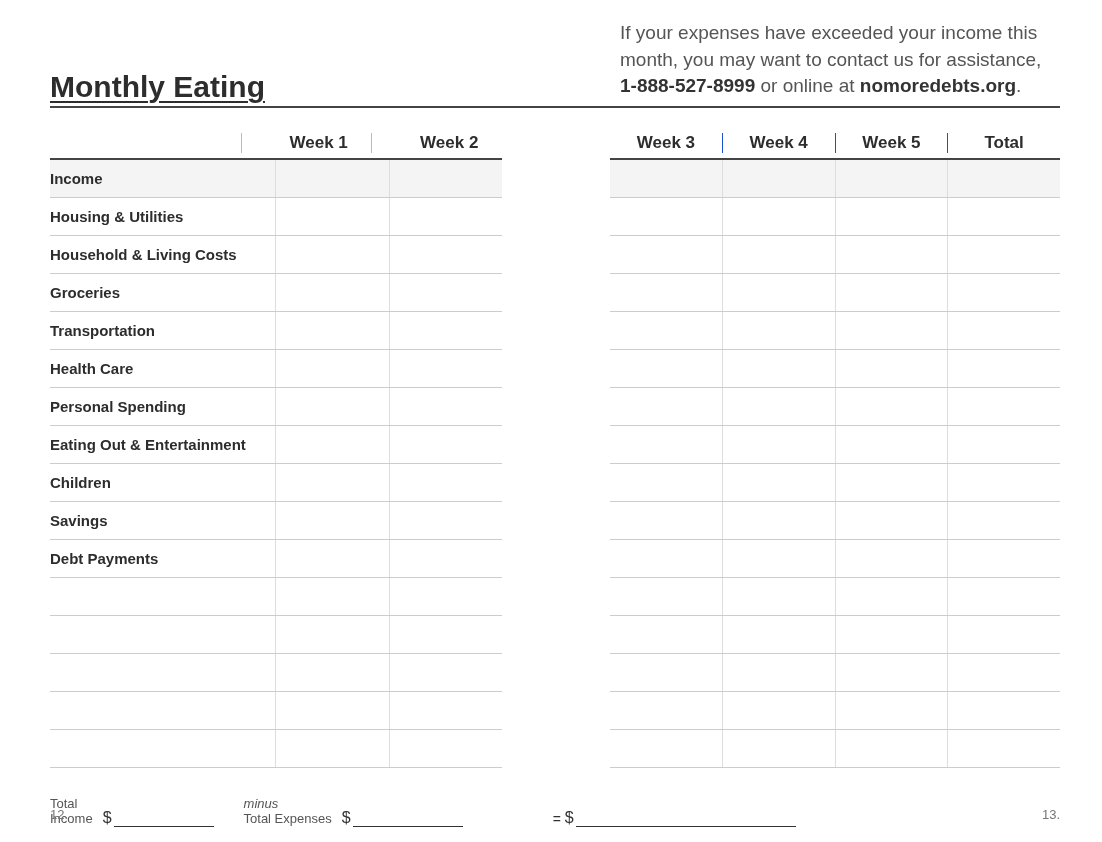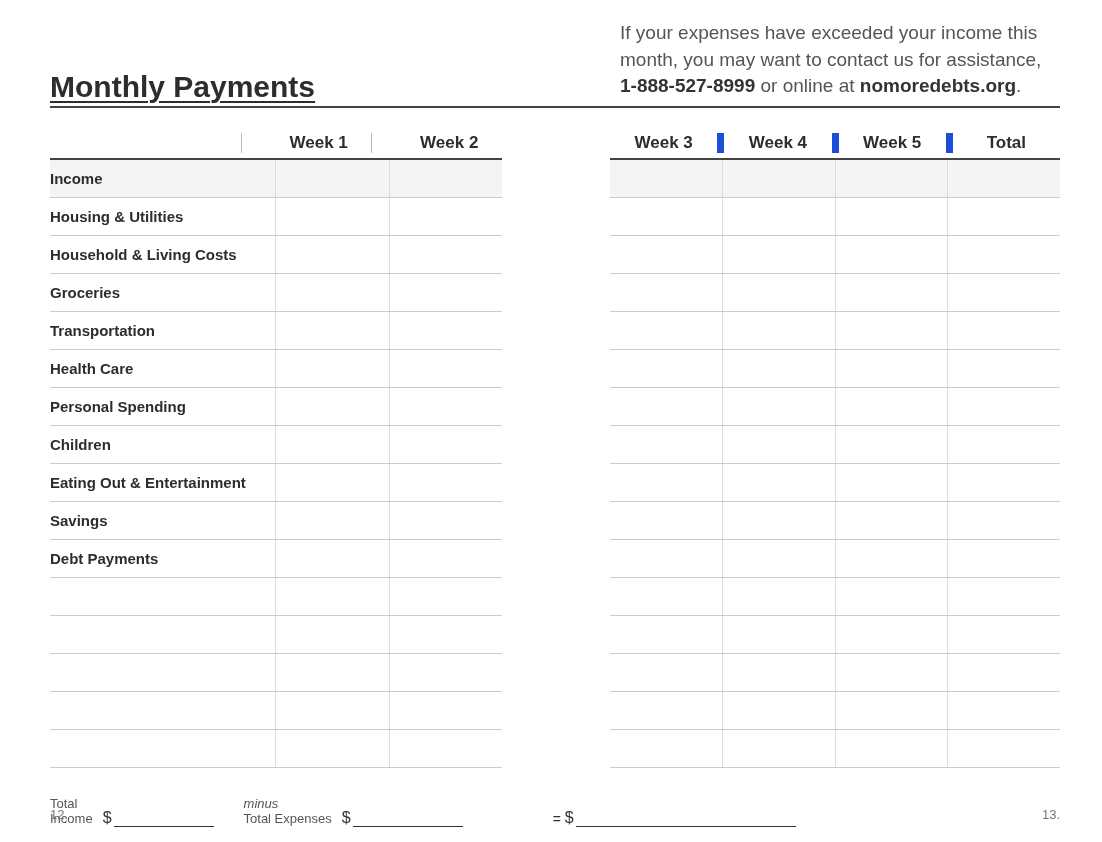--- a/index.html
+++ b/index.html
@@ -60,21 +60,21 @@
     border-bottom: 2px solid #444;
   }
   .th {
     font-weight: 800;
     font-size: 17px;
     color: #2d2d2d;
     text-align: center;
   }
   .left-block .lab-col { width: 226px; }
   .left-block .wk-col  { width: 125px; border-left: 1px solid #bbb; padding-left: 24px; }
-  .right-block .wk-col { width: 112px; border-right: 7px solid #1d4ed8; }
+  .right-block .wk-col { width: 112px; border-right: 1px solid #1d4ed8; }
   .right-block .wk-col:last-child { border-right: none; }
   .row {
     display: flex;
     height: 37px;
     border-bottom: 1px solid #ccc;
     align-items: center;
   }
   .left-block .row.firstdata,
   .right-block .row.firstdata {
     background: #f4f4f4;
@@ -135,21 +135,21 @@
     text-align: center;
   }
   .pagenum.left { left: 50px; }
   .pagenum.right { right: 42px; }
 </style>
 </head>
 <body>
 
 <div class="page">
   <div class="header">
-    <div class="title">Monthly Payments</div>
+    <div class="title">Monthly Eating</div>
     <div class="advice">
       <span>If your expenses have exceeded your income this month, you may want to contact us for assistance, </span><span class="phone">1-888-527-8999</span><span> or online at </span><span class="site">nomoredebts.org</span><span>.</span>
     </div>
   </div>
 
   <div class="tables">
 
     <div class="left-block">
       <div class="thead">
         <div class="th lab-col"></div>
@@ -185,26 +185,26 @@
           <div class="cat">Health Care</div>
           <div class="cell"></div>
           <div class="cell"></div>
         </div>
       <div class="row">
           <div class="cat">Personal Spending</div>
           <div class="cell"></div>
           <div class="cell"></div>
         </div>
       <div class="row">
+          <div class="cat">Eating Out &amp; Entertainment</div>
+          <div class="cell"></div>
+          <div class="cell"></div>
+        </div>
+      <div class="row">
           <div class="cat">Children</div>
-          <div class="cell"></div>
-          <div class="cell"></div>
-        </div>
-      <div class="row">
-          <div class="cat">Eating Out &amp; Entertainment</div>
           <div class="cell"></div>
           <div class="cell"></div>
         </div>
       <div class="row">
           <div class="cat">Savings</div>
           <div class="cell"></div>
           <div class="cell"></div>
         </div>
       <div class="row">
           <div class="cat">Debt Payments</div>

